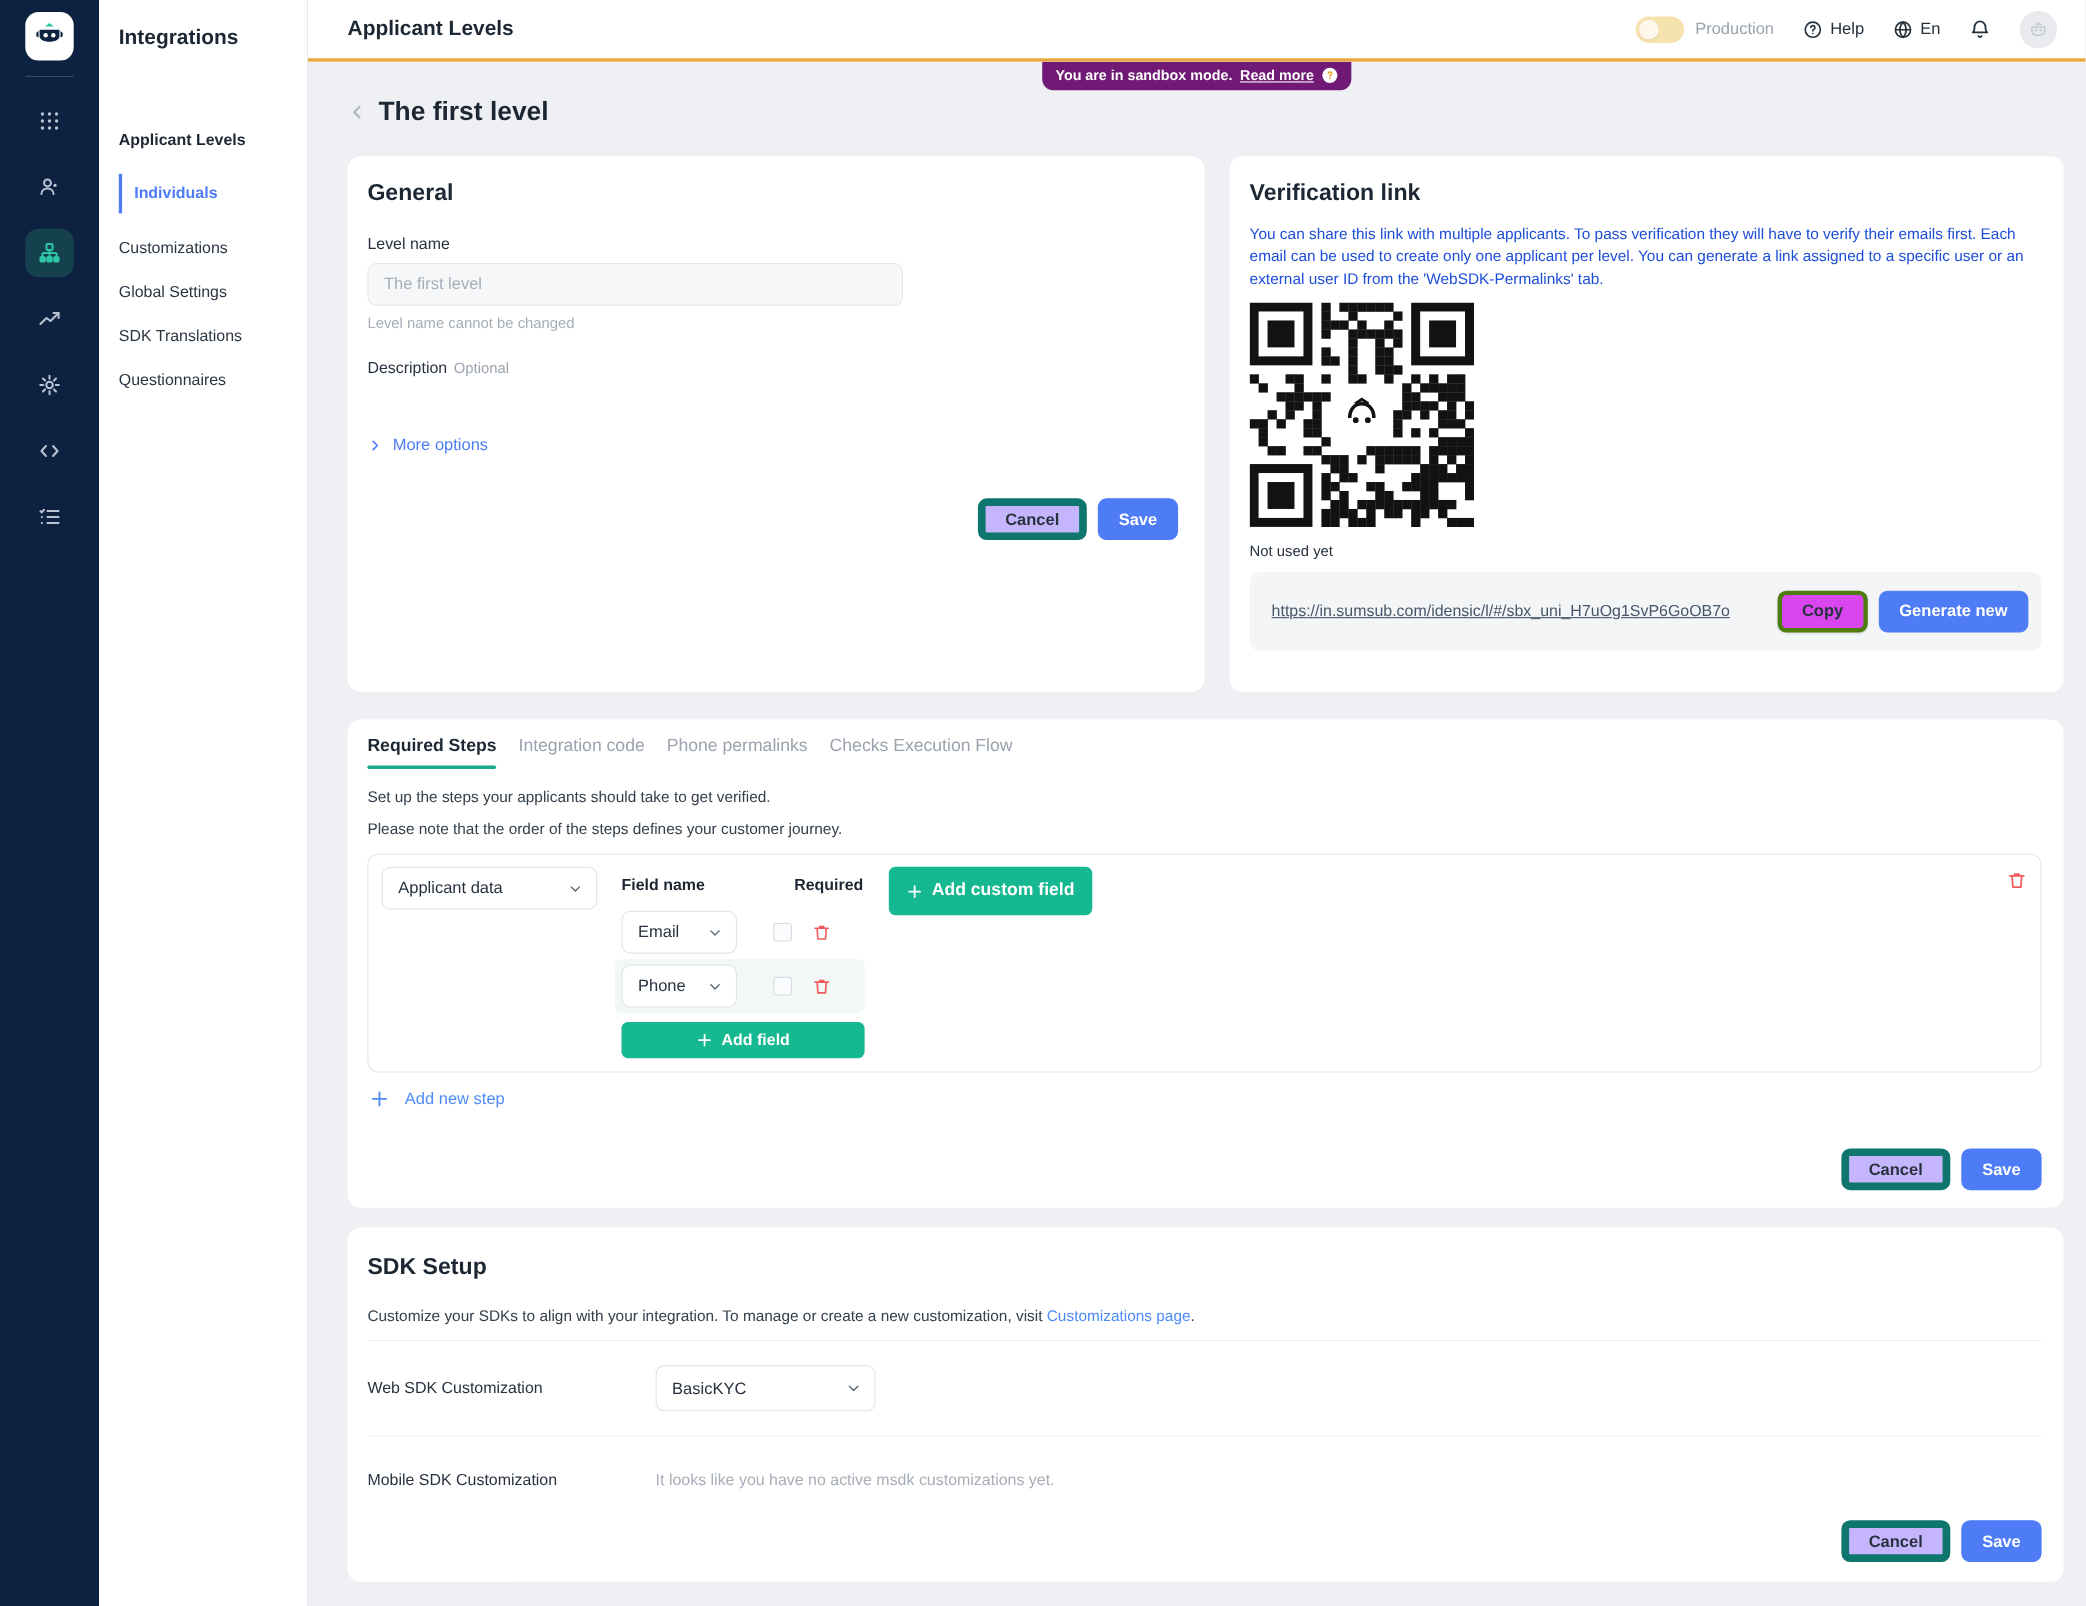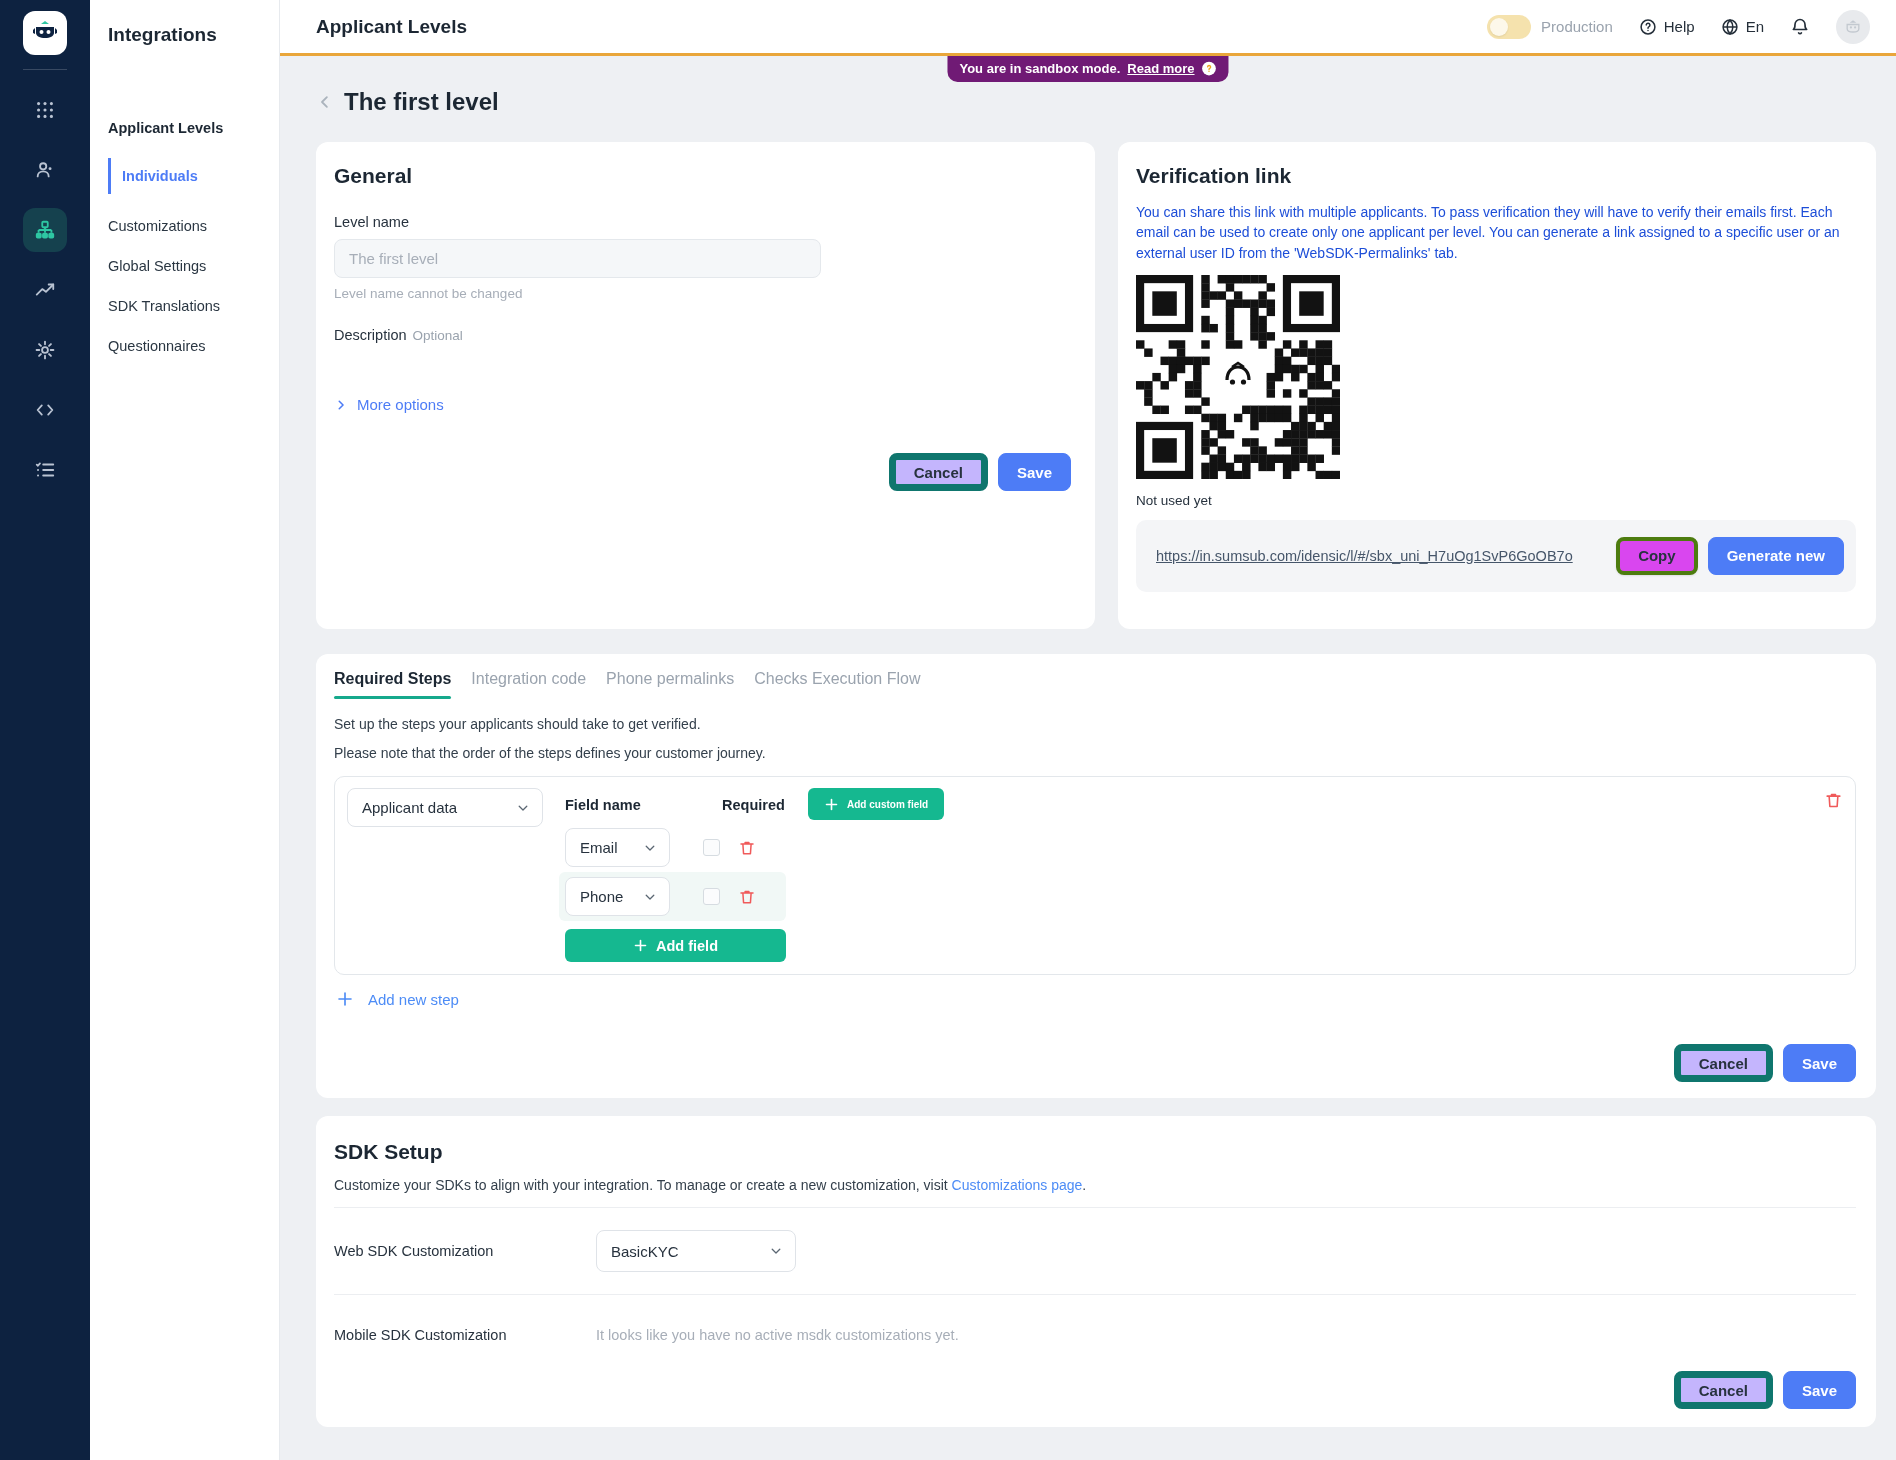--- a/index.html
+++ b/index.html
@@ -124,30 +124,30 @@
   .field-row { display:flex; align-items:center; padding:5px 10px 5px 6px; border-radius:6px; }
   .field-row.tinted { background:#f1f8f6; }
   .field-select { width:105px; }
   .checkbox { width:17px; height:17px; border:1px solid #d6dce1; border-radius:3px; background:#fbfcfd; margin-left:33px; cursor:pointer; }
   .trash-btn { margin-left:18px; color:#f05a5a; cursor:pointer; }
   .add-field-btn {
     margin:8px 0 0 6px; width:221px; height:33px; background:#15b890; color:#fff; border:none; border-radius:6px;
     font-family:inherit; font-size:14.5px; font-weight:700; display:flex; align-items:center; justify-content:center; gap:8px; cursor:pointer;
   }
   .add-custom-btn {
-    margin-left:22px; height:32px; background:#15b890; color:#fff; border:none; border-radius:6px;
-    font-family:inherit; font-size:10px; font-weight:700; display:flex; align-items:center; padding:0 16px; gap:8px; cursor:pointer;
+    margin-left:22px; height:44px; background:#15b890; color:#fff; border:none; border-radius:6px;
+    font-family:inherit; font-size:16px; font-weight:700; display:flex; align-items:center; padding:0 16px; gap:8px; cursor:pointer;
   }
   .step-trash { margin-left:auto; color:#f05a5a; cursor:pointer; padding-top:3px; }
   .add-step { display:flex; align-items:center; gap:14px; color:#4d8cf6; font-size:15px; font-weight:500; margin:15px 0 0 2px; cursor:pointer; width:fit-content; }
   .steps-footer { display:flex; justify-content:flex-end; gap:10px; margin-top:36px; }
 
   
   .sdk-card { margin-top:18px; padding:24px 20px 18px 18px; }
-  .sdk-desc { font-size:14px; color:#34404c; margin-top:13px; }
+  .sdk-desc { font-size:14px; color:#34404c; margin-top:24px; }
   .sdk-desc .lnk { color:#4d8cf6; cursor:pointer; }
   .hr { height:1px; background:#eceef1; margin-top:14px; }
   .sdk-row { display:flex; align-items:center; padding:22px 0; }
   .sdk-row-label { width:262px; font-size:14.5px; color:#27323e; }
   .sdk-select { width:200px; height:42px; }
   .sdk-empty { font-size:14.5px; color:#a7aeb8; }
   .sdk-footer { display:flex; justify-content:flex-end; gap:10px; margin-top:18px; }
 </style>
 </head>
 <body>

